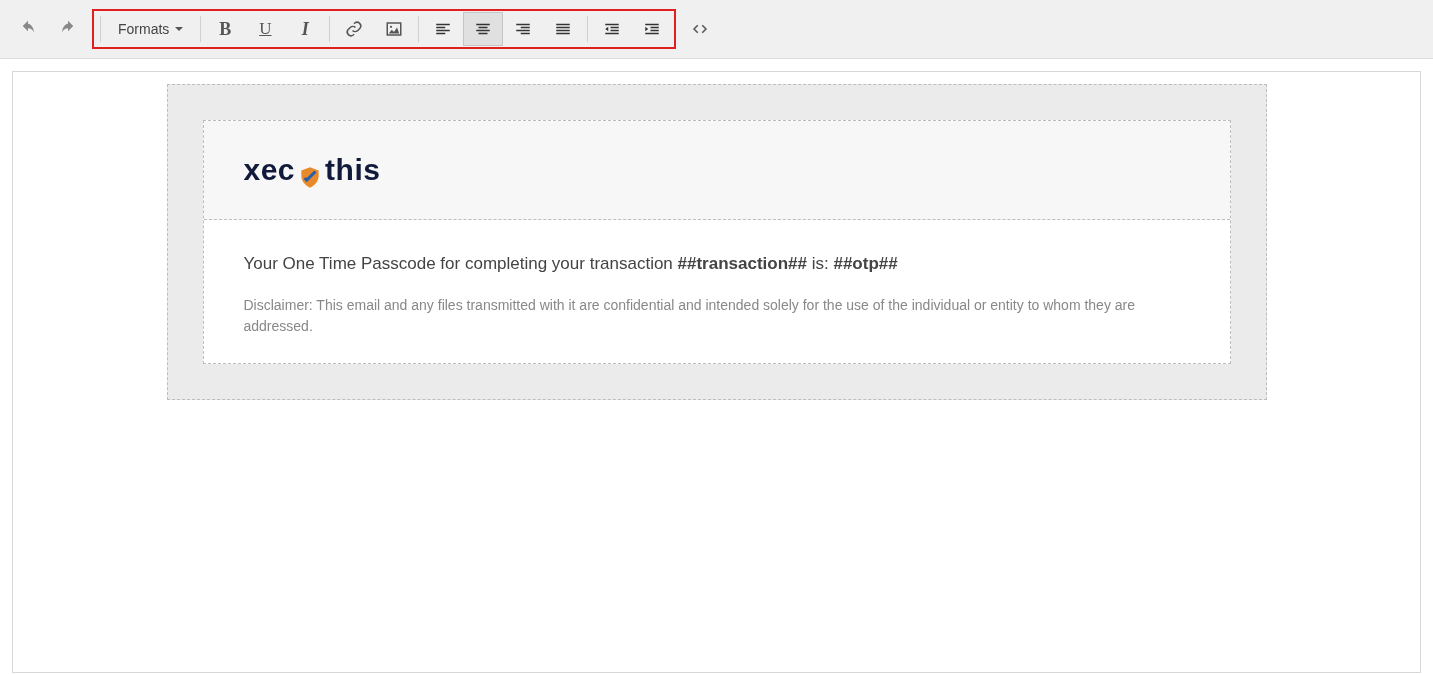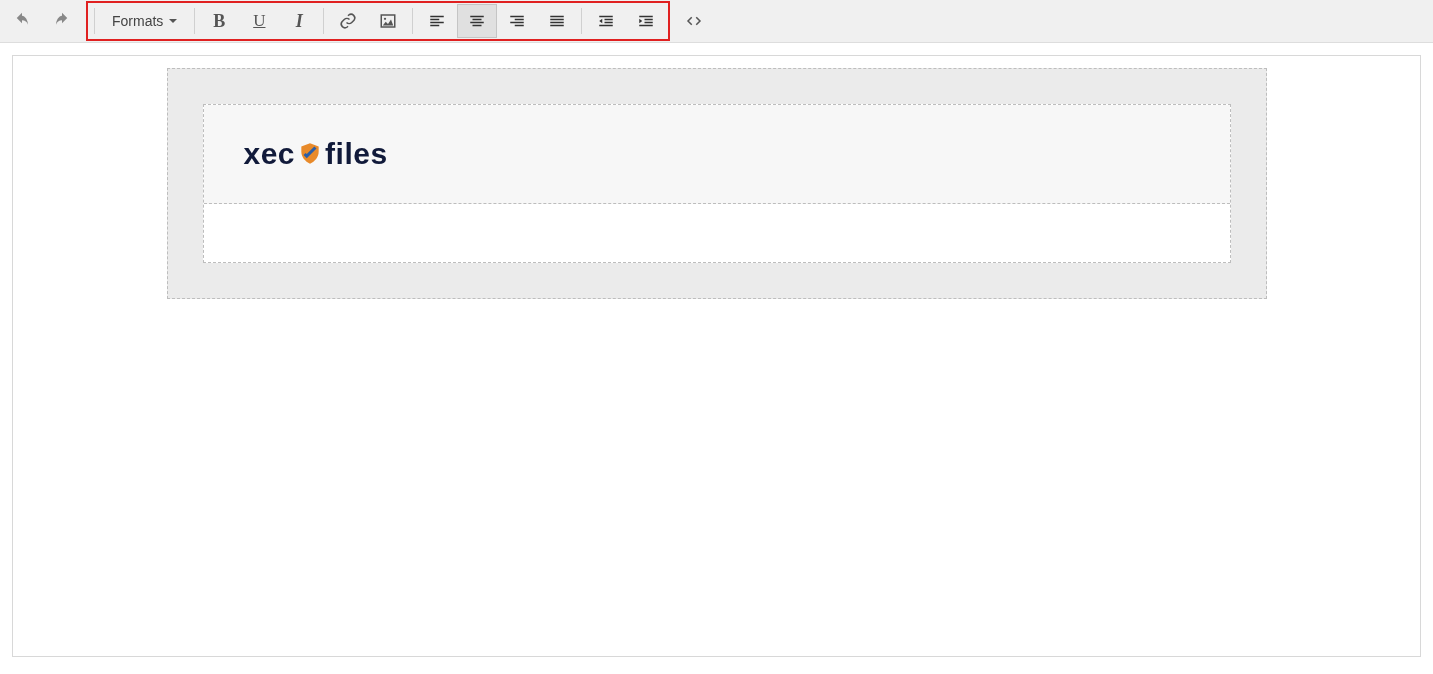--- a/index.html
+++ b/index.html
@@ -6,24 +6,24 @@
     body {
       font-family: -apple-system, BlinkMacSystemFont, "Segoe UI", Helvetica, Arial, sans-serif;
       background: #fff;
       width: 1433px;
       height: 674px;
       overflow: hidden;
     }
     .toolbar {
       background: #f0f0f0;
       border-bottom: 1px solid #ddd;
-      height: 43px;
+      height: 59px;
       display: flex;
       align-items: center;
-      padding: 0 2px;
+      padding: 0 8px;
       gap: 0;
     }
     .tb-btn {
       width: 40px;
       height: 34px;
       display: flex;
       align-items: center;
       justify-content: center;
       cursor: pointer;
       color: #555;
@@ -85,21 +85,21 @@
       background: #fff;
       border: 1px dashed #bdbdbd;
     }
     .email-header {
       background: #f7f7f7;
       border-bottom: 1px dashed #bdbdbd;
       padding: 32px 40px;
     }
     .logo {
       display: flex;
-      align-items: flex-start;
+      align-items: flex-end;
       font-size: 30px;
       font-weight: 700;
       color: #111a3a;
       letter-spacing: 0.5px;
       gap: 2px;
     }
     .logo-shield { position: relative; top: 4px; }
     .email-body {
       padding: 32px 40px 26px 40px;
       color: #444;
@@ -209,21 +209,25 @@
       <div class="email-card">
         <div class="email-header">
           <div class="logo">
             <span>xec</span>
             <span class="logo-shield">
               <svg width="26" height="26" viewBox="0 0 24 24">
                 <path fill="#e88a2a" d="M12 2l8 3v5c0 5-3.5 9-8 11-4.5-2-8-6-8-11V5l8-3z"></path>
                 <path fill="#2a5ea8" d="M6 13l3 3 9-9-2-2-7 7-1-1z"></path>
               </svg>
             </span>
-            <span>files</span>
+            <span>this</span>
           </div>
         </div>
         <div class="email-body">
+          <div class="p">
+            <span>Your One Time Passcode for completing your transaction </span><span class="bold">##transaction##</span><span> is: </span><span class="bold">##otp##</span>
+          </div>
+          <div class="disclaimer">Disclaimer: This email and any files transmitted with it are confidential and intended solely for the use of the individual or entity to whom they are addressed.</div>
         </div>
       </div>
     </div>
   </div>
 </div>
 
 </body></html>

